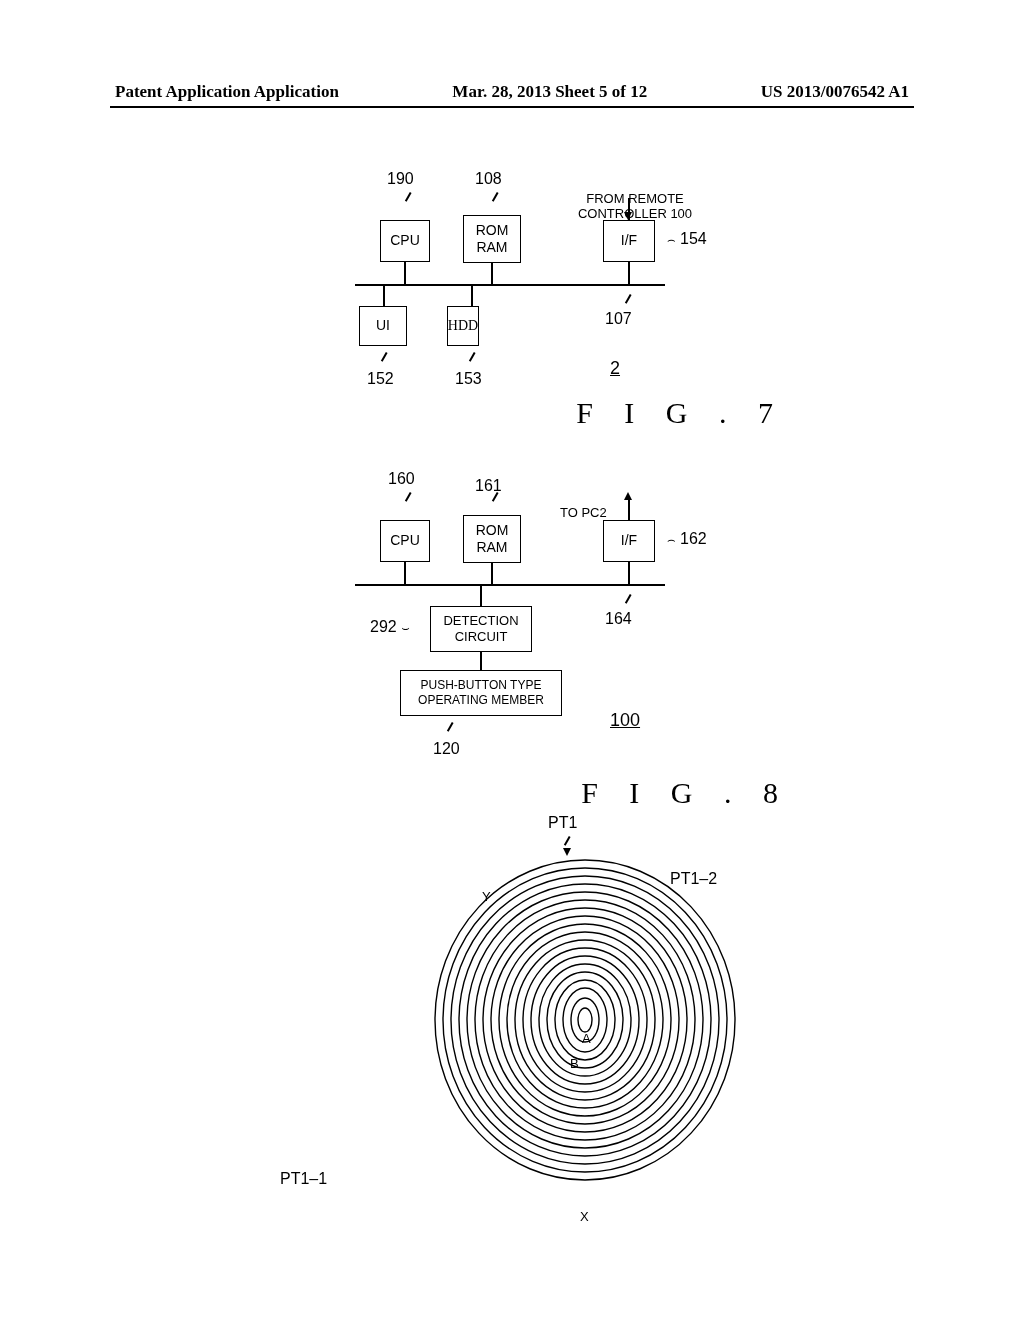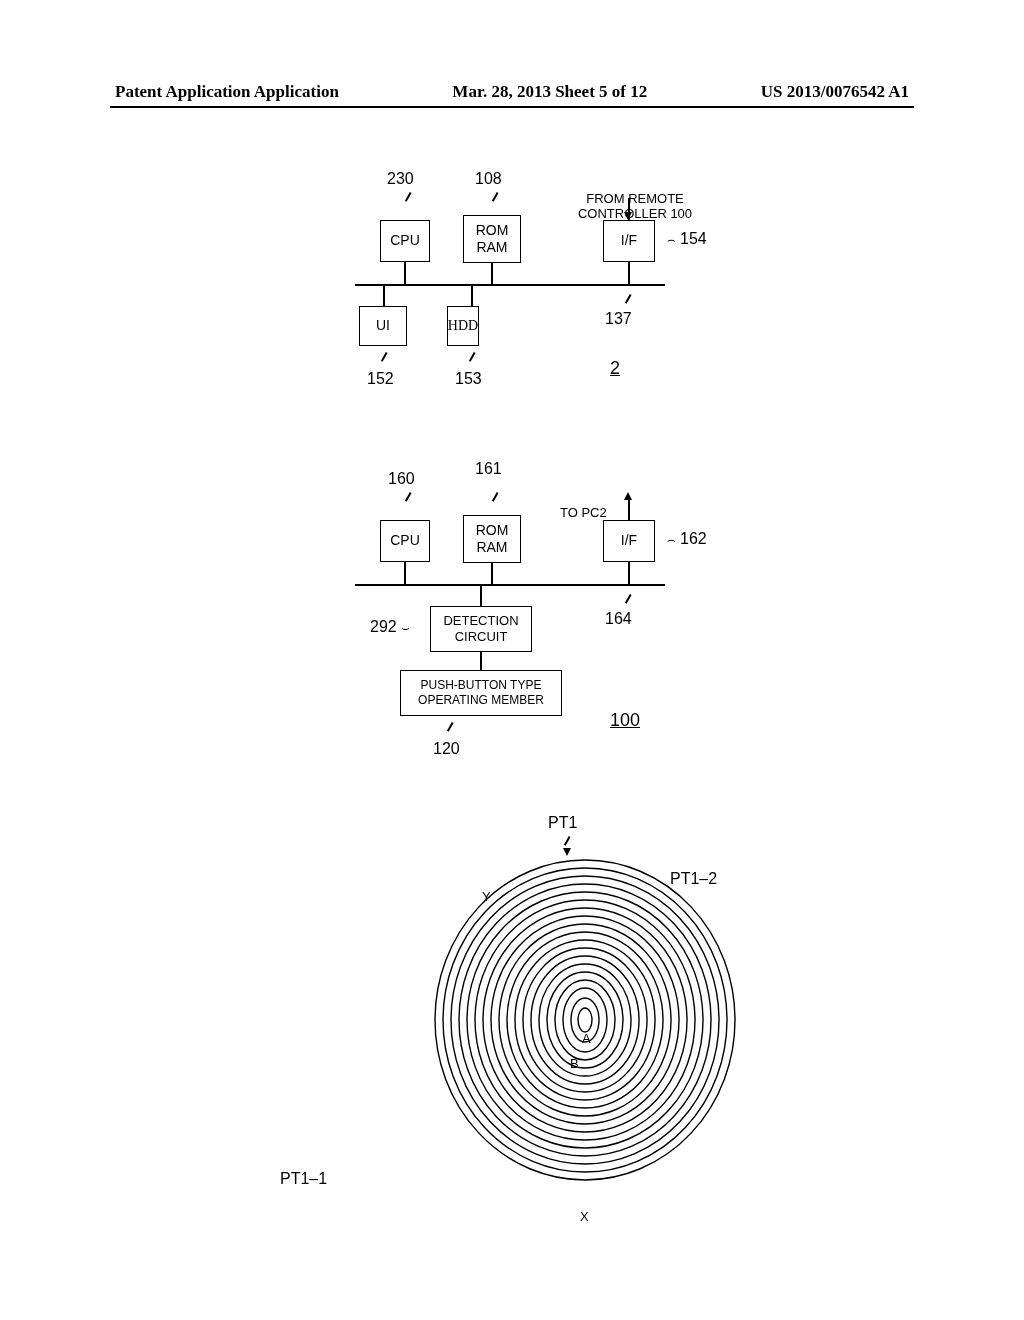--- a/index.html
+++ b/index.html
@@ -96,21 +96,21 @@
 <div class="page-header">
   <span>Patent Application Application</span>
   <span>Mar. 28, 2013  Sheet 5 of 12</span>
   <span>US 2013/0076542 A1</span>
 </div>
 <div class="header-rule"></div>
 
 <div class="figure fig7">
   <div class="diagram">
 
-    <div class="lbl" style="left:52px; top:10px;">230</div>
+    <div class="lbl" style="left:52px; top:10px;">190</div>
     <div class="lbl" style="left:140px; top:10px;">108</div>
     <div class="tick" style="left:68px; top:36px;"></div>
     <div class="tick" style="left:155px; top:36px;"></div>
 
     <div class="lbl small" style="left:225px; top:0px; text-align:center; width:150px; white-space:pre-line;">FROM REMOTE
 CONTROLLER 100</div>
     <div class="bus vline" style="left:293px; top:38px; height:22px;"></div>
     <div class="arrowhead down" style="left:289px; top:52px;"></div>
 
     <div class="block" style="left:45px; top:60px; width:50px; height:42px;">
@@ -121,44 +121,45 @@
     <div class="block" style="left:268px; top:60px; width:52px; height:42px;">
         <span>I/F</span>
       </div>
     <div class="lbl" style="left:332px; top:70px;"><span style="font-size:13px">⌢</span> <span>154</span></div>
 
     <div class="bus vline" style="left:69px; top:102px; height:22px;"></div>
     <div class="bus vline" style="left:156px; top:103px; height:21px;"></div>
     <div class="bus vline" style="left:293px; top:102px; height:22px;"></div>
     <div class="bus hline" style="left:20px; top:124px; width:310px;"></div>
     <div class="tick" style="left:288px; top:138px;"></div>
-    <div class="lbl" style="left:270px; top:150px;">137</div>
+    <div class="lbl" style="left:270px; top:150px;">107</div>
 
     <div class="bus vline" style="left:48px; top:124px; height:22px;"></div>
     <div class="bus vline" style="left:136px; top:124px; height:22px;"></div>
     <div class="block" style="left:24px; top:146px; width:48px; height:40px;">
         <span>UI</span>
       </div>
     <div class="block" style="left:112px; top:146px; width:32px; height:40px;font-family:Liberation Serif, serif;">
         <span>HDD</span>
       </div>
 
     <div class="tick" style="left:44px; top:196px;"></div>
     <div class="tick" style="left:132px; top:196px;"></div>
     <div class="lbl" style="left:32px; top:210px;">152</div>
     <div class="lbl" style="left:120px; top:210px;">153</div>
 
     <div class="lbl und" style="left:275px; top:198px; font-size:18px;">2</div>
   </div>
+  <div class="fig-caption">F I G .  7</div>
 </div>
 
 <div class="figure fig8">
   <div class="diagram">
     <div class="lbl" style="left:88px; top:10px;">160</div>
-    <div class="lbl" style="left:175px; top:0;">161</div>
+    <div class="lbl" style="left:175px; top:17px;">161</div>
     <div class="tick" style="left:103px; top:36px;"></div>
     <div class="tick" style="left:190px; top:36px;"></div>
 
     <div class="lbl small" style="left:260px; top:14px;">TO PC2</div>
     <div class="bus vline" style="left:328px; top:38px; height:22px;"></div>
     <div class="arrowhead up" style="left:324px; top:32px;"></div>
 
     <div class="block" style="left:80px; top:60px; width:50px; height:42px;">
         <span>CPU</span>
       </div>
@@ -182,20 +183,21 @@
     <div class="lbl" style="left:70px; top:158px;"><span>292</span> <span style="font-size:13px">⌣</span></div>
 
     <div class="bus vline" style="left:180px; top:192px; height:18px;"></div>
     <div class="block" style="left:100px; top:210px; width:162px; height:46px; font-size:12px; white-space:pre-line;"><span>PUSH-BUTTON TYPE
 OPERATING MEMBER</span></div>
     <div class="tick" style="left:145px; top:266px;"></div>
     <div class="lbl" style="left:133px; top:280px;">120</div>
 
     <div class="lbl und" style="left:310px; top:250px; font-size:18px;">100</div>
   </div>
+  <div class="fig-caption">F I G .  8</div>
 </div>
 
 <div class="figure fig9">
   <div class="diagram">
     <div class="lbl" style="left:268px; top:-6px;">PT1</div>
     <div class="tick" style="left:282px; top:20px;"></div>
     <div class="arrowhead down" style="left:283px; top:28px;"></div>
     <div class="lbl" style="left:390px; top:50px;">PT1–2</div>
     <div class="lbl" style="left:0px; top:350px;">PT1–1</div>
 

